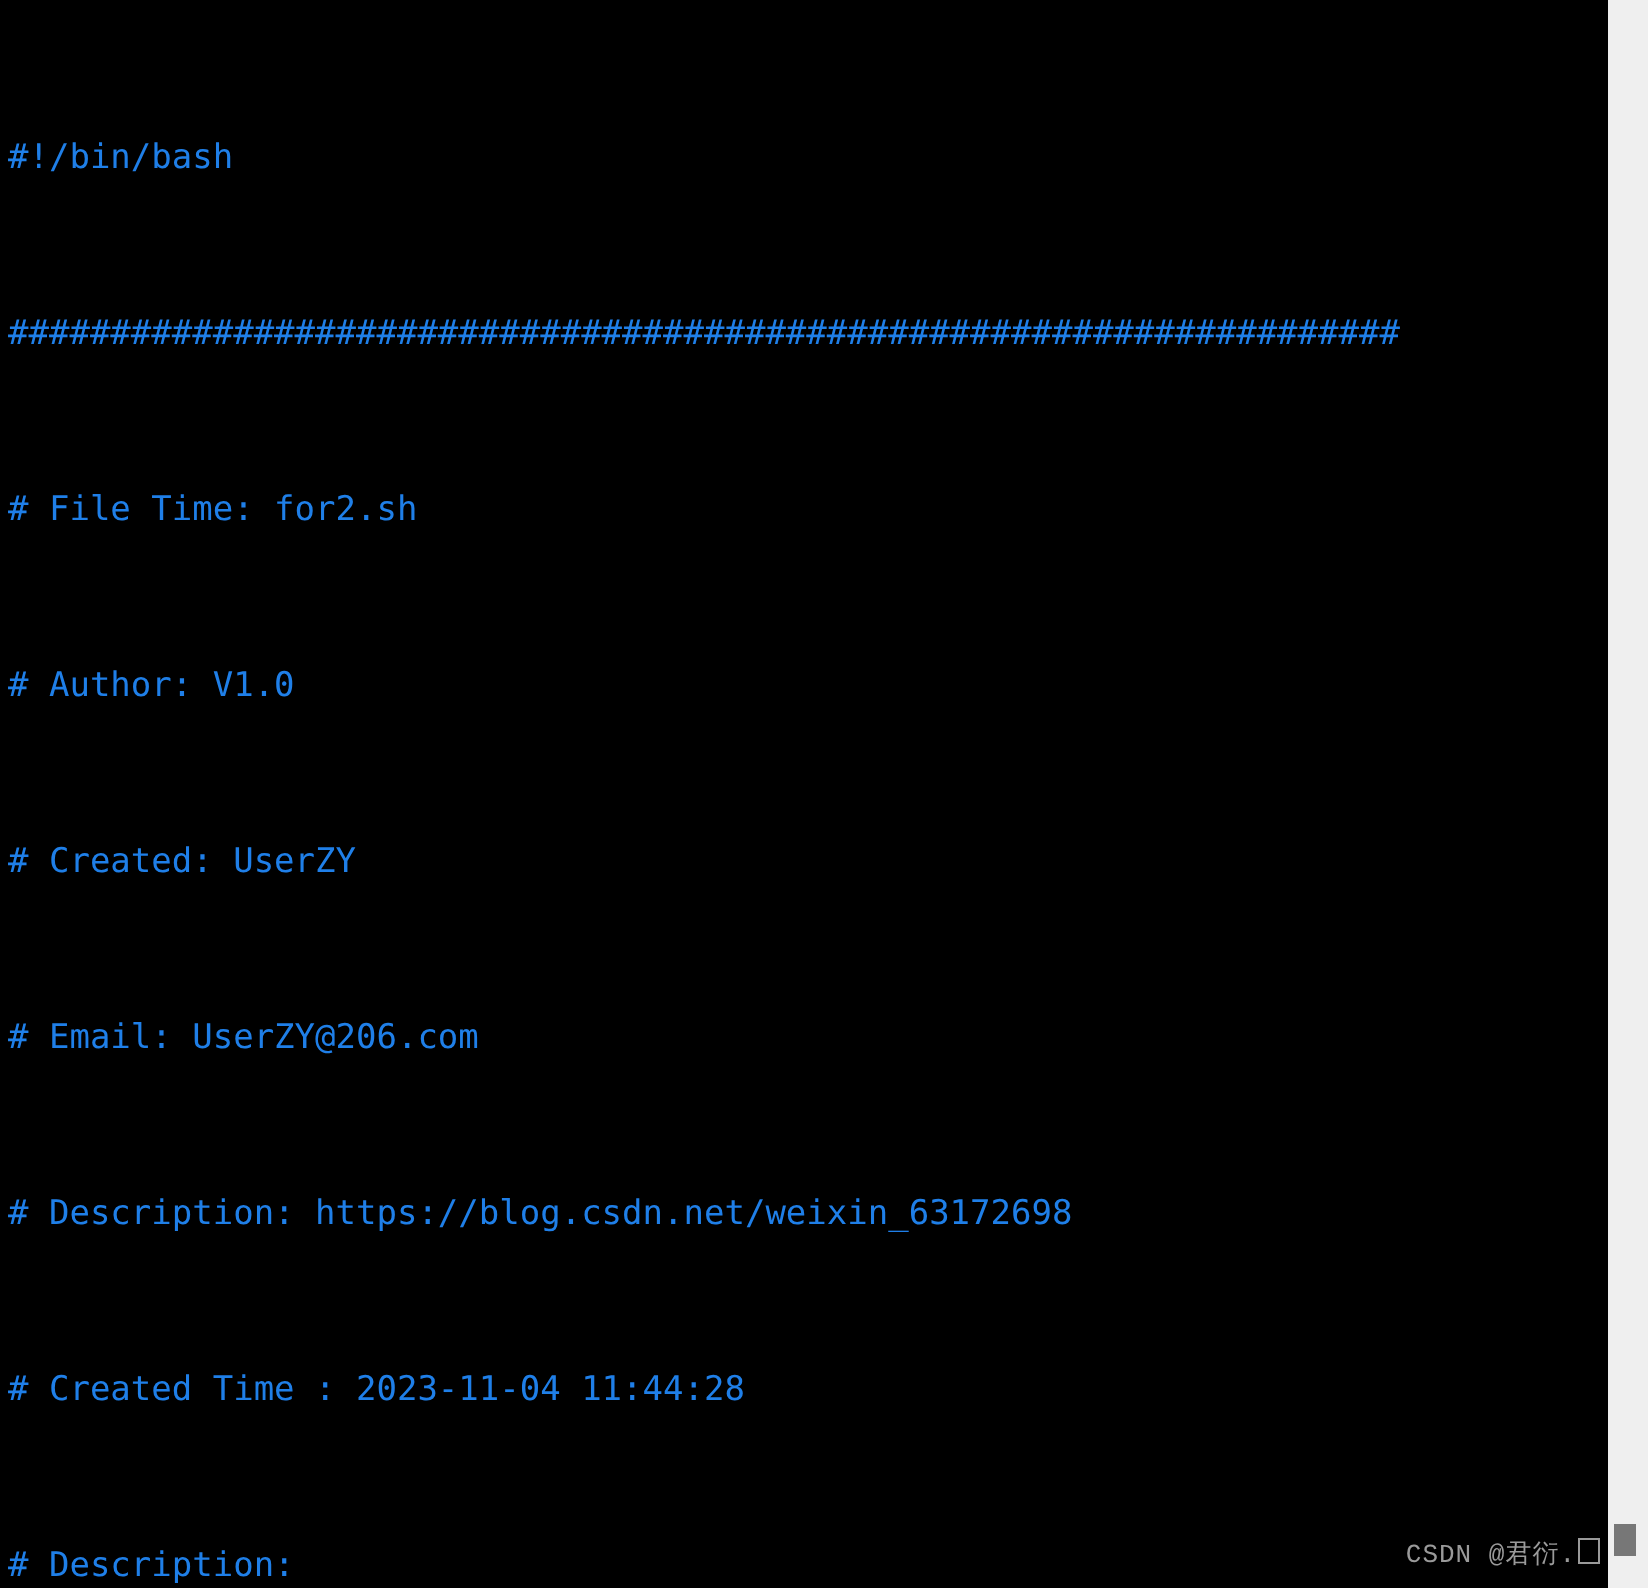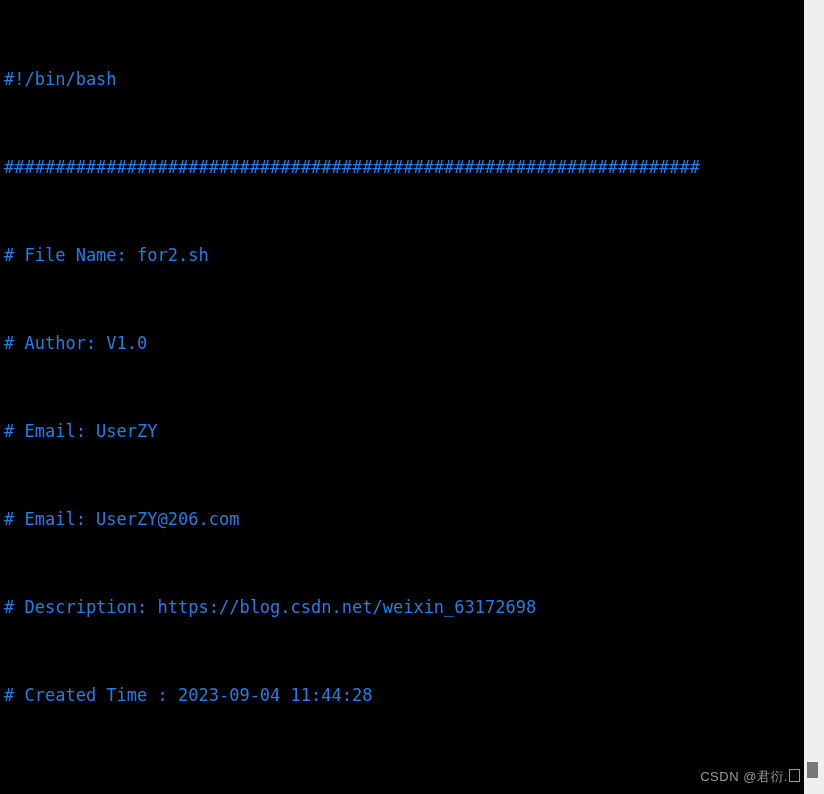--- a/index.html
+++ b/index.html
@@ -57,21 +57,21 @@
   }
   
   .c-comment  { color: #1f7fe8; }
 
   .watermark {
     position: absolute;
     right: 24px;
     bottom: 8px;
     color: #9a9a9a;
     font-size: 13px;
-    font-family: Liberation Sans, sans-serif;
+    font-family: Liberation Mono, monospace;
     letter-spacing: 0.5px;
     white-space: nowrap;
   }
   .wm-box {
     display: inline-block;
     width: 9px;
     height: 11px;
     border: 1px solid #9a9a9a;
     vertical-align: -1px;
     margin-left: 1px;
@@ -90,32 +90,33 @@
 
 <div id="screen">
 
   <div id="terminal">
     <div class="code-area">
 
       <div class="line"><span class="c-comment">#!/bin/bash</span></div>
 
       <div class="line"><span class="c-comment">####################################################################</span></div>
 
-      <div class="line"><span class="c-comment"># File Name: for2.sh</span></div>
+      <div class="line"><span class="c-comment"># File Time: for2.sh</span></div>
 
       <div class="line"><span class="c-comment"># Author: V1.0</span></div>
 
-      <div class="line"><span class="c-comment"># Email: UserZY</span></div>
+      <div class="line"><span class="c-comment"># Created: UserZY</span></div>
 
       <div class="line"><span class="c-comment"># Email: UserZY@206.com</span></div>
 
       <div class="line"><span class="c-comment"># Description: https://blog.csdn.net/weixin_63172698</span></div>
 
-      <div class="line"><span class="c-comment"># Created Time : 2023-09-04 11:44:28</span></div>
+      <div class="line"><span class="c-comment"># Created Time : 2023-11-04 11:44:28</span></div>
 
+      <div class="line"><span class="c-comment"># Description:</span></div>
 
       
 
       
 
       
 
       
 
       

